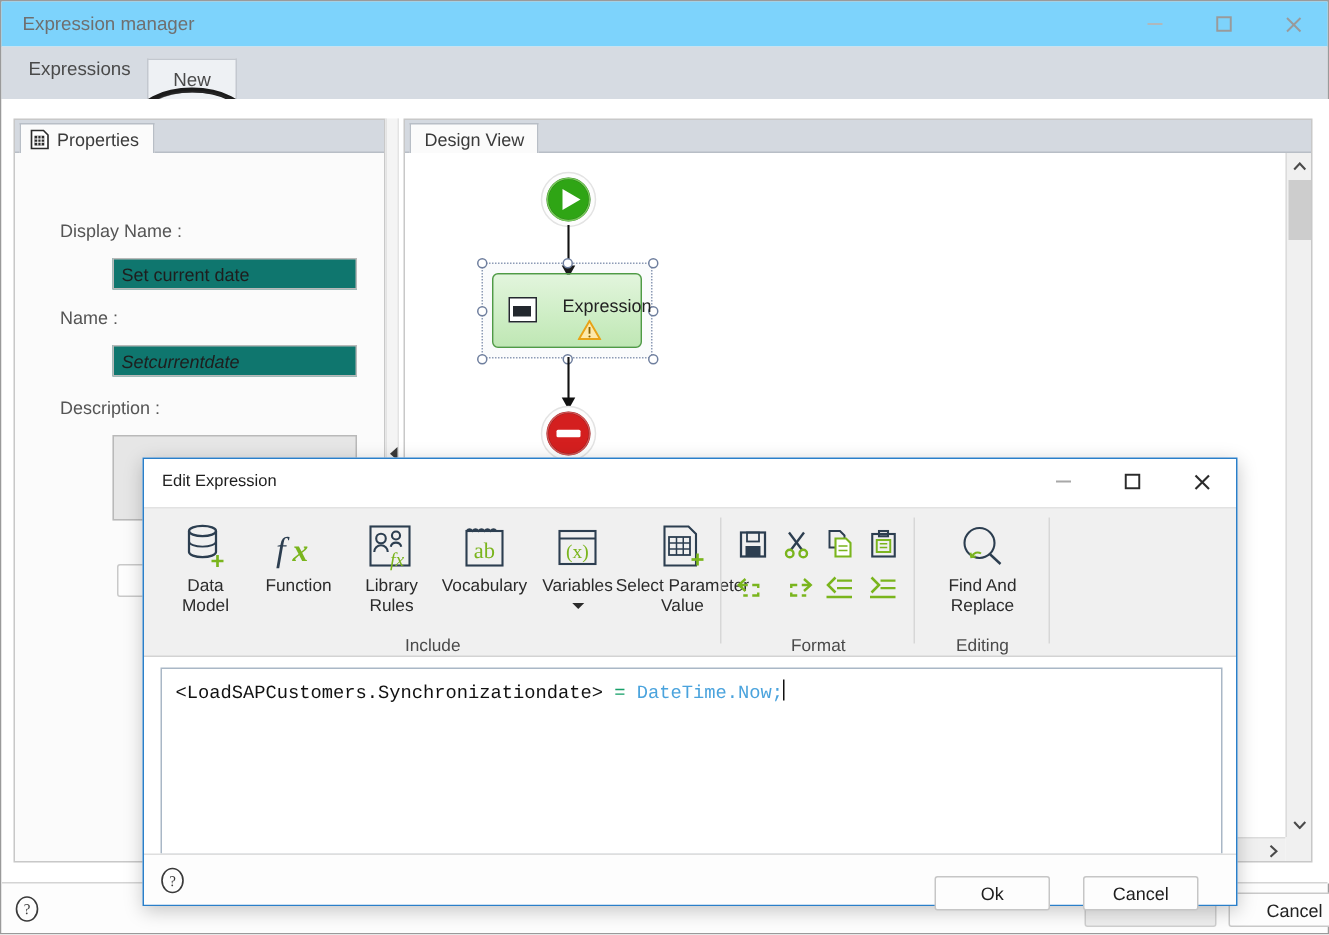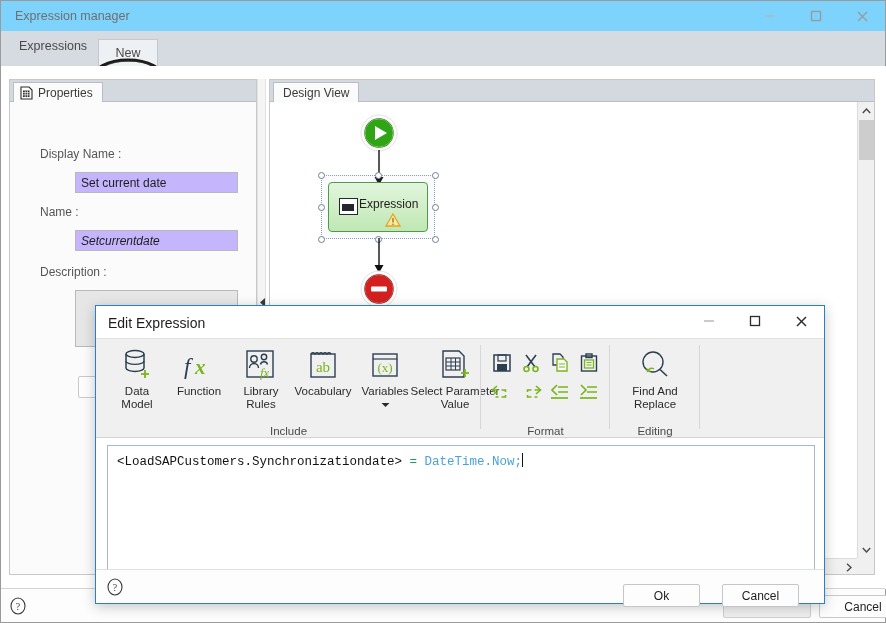--- a/index.html
+++ b/index.html
@@ -78,21 +78,21 @@
     background:#fbfbfb;
     border:1px solid #b8bec6;border-bottom:1px solid #fbfbfb;
     display:flex;align-items:center;gap:5px;
     font-size:12px;color:#3b3b3b;
     box-sizing:border-box;
   }
   #prop-body{position:absolute;left:0;top:22px;width:100%;bottom:0;background:#fbfbfb;}
   .fld-label{position:absolute;font-size:12px;color:#555;}
   .fld-input{
     position:absolute;
-    background:#c4b5fd;
+    background:#0f766e;
     border:1px solid #b9b9b9;
     box-sizing:border-box;
     font-size:12px;color:#1e1e1e;
     padding:2px 5px;
     line-height:17px;
     font-family:"Liberation Sans",sans-serif;
   }
   #desc-box{
     position:absolute;left:65px;top:188px;width:163px;height:57px;
     background:#e6e6e6;border:1px solid #b9b9b9;box-sizing:border-box;
@@ -150,21 +150,21 @@
   }
   #expr-icon{
     position:absolute;left:10px;top:15px;width:19px;height:17px;
     background:#ffffff;border:1.5px solid #23282e;box-sizing:border-box;
   }
   #expr-icon:after{
     content:"";position:absolute;left:2px;top:5px;width:12px;height:7px;
     background:#23282e;
   }
   #expr-label{
-    position:absolute;left:30px;top:14px;width:58px;text-align:center;
+    position:absolute;left:46px;top:14px;width:58px;text-align:center;
     font-size:12px;color:#222;
   }
   #expr-warning{position:absolute;left:56px;top:30px;width:16px;height:14px;}
   #end-node{position:absolute;left:90px;top:168px;width:38px;height:38px;}
   
   #v-scroll{
     position:absolute;right:0;top:22px;width:17px;bottom:16px;
     background:#f0f0f0;border-left:1px solid #dcdcdc;box-sizing:border-box;
   }
   #v-scroll .arrow{width:17px;height:17px;display:flex;align-items:center;justify-content:center;}
@@ -200,21 +200,21 @@
     position:absolute;left:95px;top:305px;width:730px;height:299px;
     background:#ffffff;
     border:1px solid #2a7fc9;
     box-sizing:border-box;
     box-shadow:0 3px 12px rgba(0,0,0,0.22);
   }
   #dlg-title{
     position:absolute;left:0;top:0;width:100%;height:32px;
     background:#ffffff;box-sizing:border-box;
   }
-  #dlg-title .title{position:absolute;left:12px;top:9px;font-size:14px;color:#1d1d1d;}
+  #dlg-title .title{position:absolute;left:12px;top:9px;font-size:11px;color:#1d1d1d;}
   #dlg-ribbon{
     position:absolute;left:0;top:32px;width:100%;height:100px;
     background:#f0f0f0;border-top:1px solid #e2e2e2;border-bottom:1px solid #d3d3d3;
     box-sizing:border-box;
   }
   .rgroup{position:absolute;top:0;height:100px;}
   .rgroup .gsep{position:absolute;right:0;top:6px;width:1px;height:84px;background:#d7d7d7;}
   .rgroup .glabel{
     position:absolute;bottom:2px;left:0;width:100%;text-align:center;
     font-size:11.5px;color:#4a4a4a;

